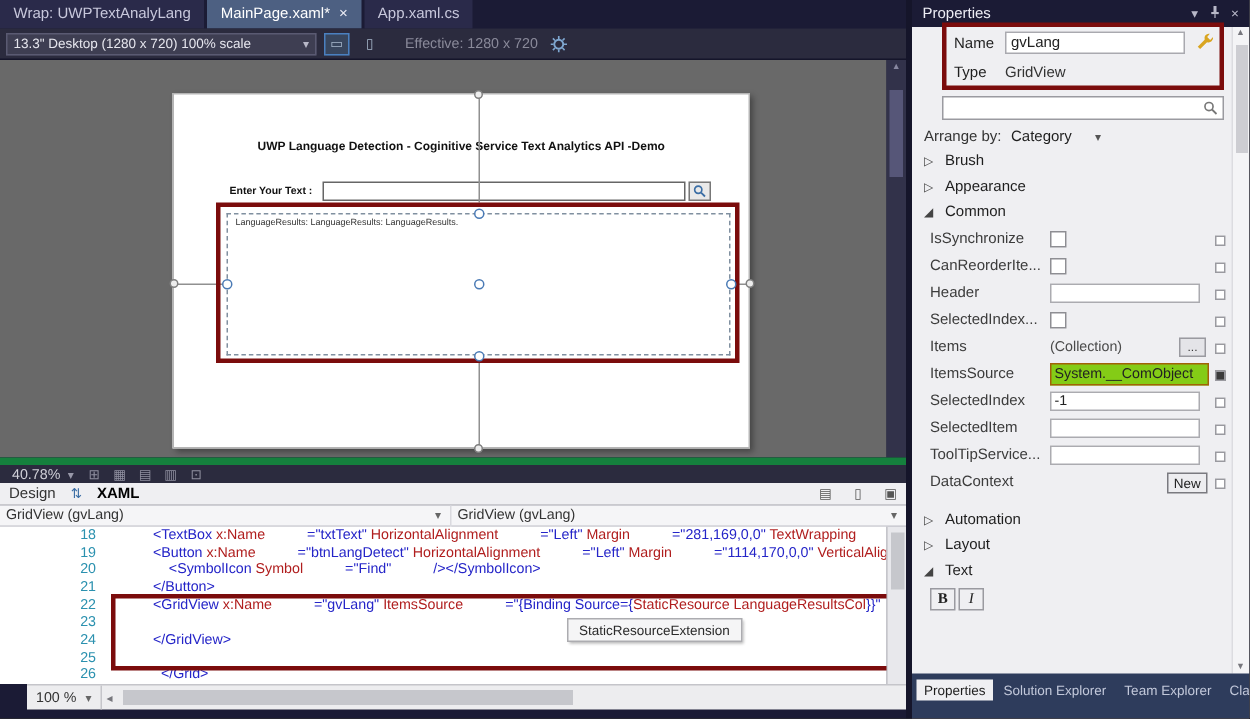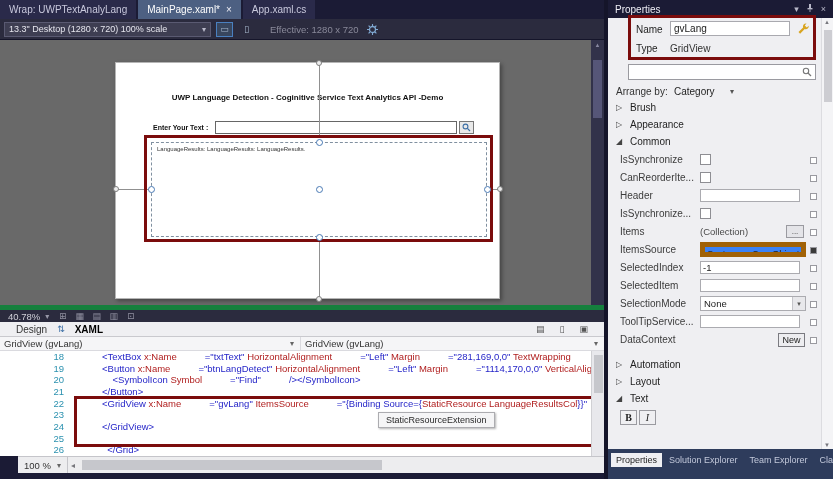--- a/index.html
+++ b/index.html
@@ -38,21 +38,21 @@
   .canvas-sb .arr{color:#8888A0;font-size:6px;line-height:10px;height:10px;}
   .canvas-sb .thumb{width:9px;height:58px;background:#565678;margin-top:10px;}
 
   
   .zoombar{position:absolute;left:0;top:305px;width:604px;height:17px;background:#2B2B3E;display:flex;align-items:center;gap:2px;padding:0 4px;border-top:5px solid #15803d;}
   .zoom-combo{display:flex;align-items:center;gap:5px;color:#D0D0D8;font-size:9.5px;padding:0 4px;}
   .zoom-combo .dd{font-size:8px;color:#9898A8;}
   .zb-icon{width:15px;height:13px;display:flex;align-items:center;justify-content:center;color:#9090A0;font-size:9px;}
 
   
-  .splitbar{position:absolute;left:0;top:322px;width:604px;height:15px;background:#EFEFF2;border-bottom:1px solid #C9C9CE;display:flex;align-items:center;padding:0 16px;gap:10px;}
+  .splitbar{position:absolute;left:0;top:322px;width:604px;height:15px;background:#EFEFF2;border-bottom:1px solid #C9C9CE;display:flex;align-items:center;padding:0 6px;gap:10px;}
   .view-tab{font-size:10px;color:#333;}
   .view-tab.active{font-weight:bold;color:#000;}
   .swap-icon{color:#3B6EA5;font-size:9px;}
   .splitbar .spacer{flex:1;}
   .split-icon{color:#555;font-size:9px;margin-left:5px;}
 
   
   .navbar{position:absolute;left:0;top:337px;width:604px;height:14px;background:#F5F5F7;border-bottom:1px solid #DADADF;display:flex;}
   .nav-combo{position:relative;height:14px;font-size:9.5px;color:#333;line-height:14px;padding-left:4px;}
   .nav-combo .dd{position:absolute;right:6px;top:0;font-size:8px;color:#666;}
@@ -104,21 +104,21 @@
   .sec-tri{position:absolute;left:8px;top:3px;font-size:8px;color:#444;}
   .sec-label{position:absolute;left:22px;top:2px;font-size:10px;color:#1E1E1E;}
   .prop-row{position:relative;height:18px;}
   .prop-label{position:absolute;left:12px;top:3px;font-size:10px;color:#3C3C3C;white-space:nowrap;}
   .prop-marker{position:absolute;right:4px;top:6px;width:7px;height:7px;background:#FFF;border:1px solid #9A9AA0;}
   .prop-marker.filled{background:#3A3A3A;}
   .ctl-check{position:absolute;left:92px;top:3px;width:11px;height:11px;background:#FFF;border:1px solid #8E8E93;}
   .ctl-input{position:absolute;left:92px;top:2px;width:100px;height:13px;background:#FFF;border:1px solid #ABABB0;font-size:9.5px;color:#222;padding:0 2px;line-height:11px;}
   .ctl-text{position:absolute;left:92px;top:3px;font-size:9.5px;color:#4A4A4A;}
   .ctl-dots{position:absolute;left:178px;top:2px;width:18px;height:13px;background:#E4E4E8;border:1px solid #9A9AA0;font-size:8px;color:#333;text-align:center;line-height:11px;}
-  .ctl-highlight{position:absolute;left:92px;top:1px;width:106px;height:15px;background:#3b82f6;border:5px solid #a16207;font-size:9.5px;color:#222;padding:0 2px;line-height:13px;white-space:nowrap;overflow:hidden;}
+  .ctl-highlight{position:absolute;left:92px;top:1px;width:106px;height:15px;background:#84cc16;border:1px solid #a16207;font-size:9.5px;color:#222;padding:0 2px;line-height:13px;white-space:nowrap;overflow:hidden;}
   .ctl-combo{position:absolute;left:92px;top:1px;width:106px;height:15px;background:#FFF;border:1px solid #ABABB0;font-size:9.5px;color:#222;}
   .ctl-combo .val{display:block;padding-left:3px;line-height:13px;}
   .ctl-combo .arrow{position:absolute;right:0;top:0;width:13px;height:100%;background:#E8E8EB;border-left:1px solid #C5C5CA;text-align:center;font-size:7px;color:#555;line-height:13px;}
   .ctl-newbtn{position:absolute;left:170px;top:2px;width:27px;height:14px;background:#EDEDF0;border:1px solid #7A7A80;font-size:9px;color:#222;text-align:center;line-height:12px;}
   .gap-row{height:8px;}
   .font-row{position:relative;height:22px;}
   .fc{position:absolute;top:3px;height:16px;background:#FFF;border:1px solid #ABABB0;font-size:9.5px;color:#222;}
   .fc .val{display:block;padding-left:3px;line-height:14px;}
   .fc .arrow{position:absolute;right:0;top:0;width:13px;height:100%;background:#E8E8EB;border-left:1px solid #C5C5CA;text-align:center;font-size:7px;color:#555;line-height:14px;}
   .fc1{left:12px;width:108px;}
@@ -335,21 +335,21 @@
           <span class="prop-label">CanReorderIte...</span>
           <span class="ctl-check"></span>
           <span class="prop-marker"></span>
         </div>
         <div class="prop-row">
           <span class="prop-label">Header</span>
           <span class="ctl-input"></span>
           <span class="prop-marker"></span>
         </div>
         <div class="prop-row">
-          <span class="prop-label">IsSynchronize...</span>
+          <span class="prop-label">SelectedIndex...</span>
           <span class="ctl-check"></span>
           <span class="prop-marker"></span>
         </div>
         <div class="prop-row">
           <span class="prop-label">Items</span>
           <span class="ctl-text">(Collection)</span>
           <span class="ctl-dots">...</span>
           <span class="prop-marker"></span>
         </div>
         <div class="prop-row">
@@ -358,28 +358,20 @@
           <span class="prop-marker filled"></span>
         </div>
         <div class="prop-row">
           <span class="prop-label">SelectedIndex</span>
           <span class="ctl-input">-1</span>
           <span class="prop-marker"></span>
         </div>
         <div class="prop-row">
           <span class="prop-label">SelectedItem</span>
           <span class="ctl-input"></span>
-          <span class="prop-marker"></span>
-        </div>
-        <div class="prop-row">
-          <span class="prop-label">SelectionMode</span>
-          <span class="ctl-combo">
-            <span class="val">None</span>
-            <span class="arrow">▾</span>
-          </span>
           <span class="prop-marker"></span>
         </div>
         <div class="prop-row">
           <span class="prop-label">ToolTipService...</span>
           <span class="ctl-input"></span>
           <span class="prop-marker"></span>
         </div>
         <div class="prop-row">
           <span class="prop-label">DataContext</span>
           <span class="ctl-newbtn">New</span>

